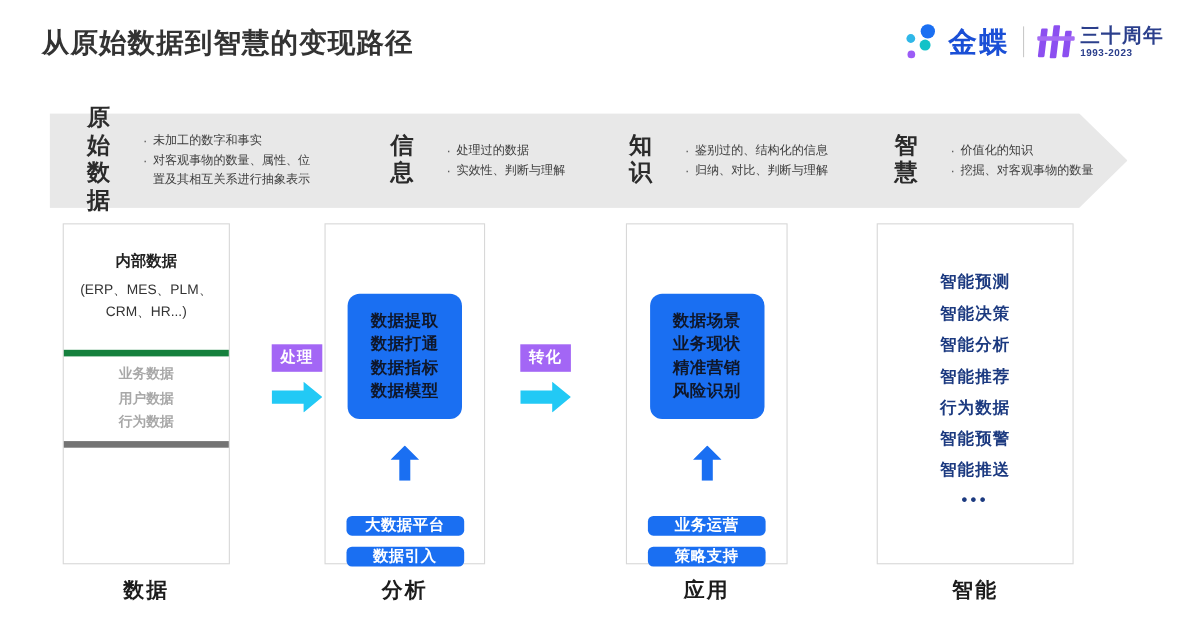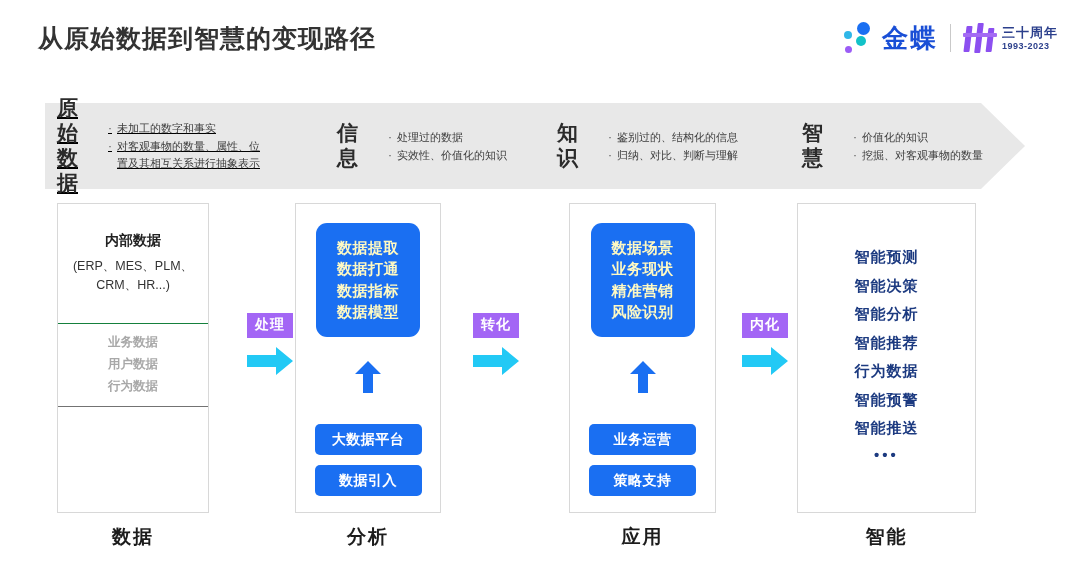--- a/index.html
+++ b/index.html
@@ -35,35 +35,35 @@
   }
   .logo-sep{width:1px;height:28px;background:#c9c9c9;margin:0 12px;}
   .anniv{display:flex;align-items:center;}
   .anniv-mark{position:relative;width:34px;height:32px;margin-right:5px;}
   .anniv-mark b{position:absolute;display:block;border-radius:1px;}
   .am1{width:6px;height:26px;background:#8c4ff0;left:2px;top:4px;transform:skewX(-7deg);}
   .am2{width:6px;height:30px;background:#8c4ff0;left:13px;top:1px;transform:skewX(-7deg);}
   .am3{width:6px;height:24px;background:#8c4ff0;left:24px;top:6px;transform:skewX(-7deg);}
   .am4{width:34px;height:4px;background:#a46bf4;left:0px;top:11px;}
   .anniv-txt{display:flex;flex-direction:column;line-height:1;}
-  .anniv-zh{font-size:13px;color:#2b3f8c;font-weight:bold;letter-spacing:1px;}
+  .anniv-zh{font-size:18px;color:#2b3f8c;font-weight:bold;letter-spacing:1px;}
   .anniv-yr{font-size:9px;color:#2b3f8c;font-weight:bold;letter-spacing:.5px;margin-top:3px;}
 
   
   .banner{
     position:absolute;left:45px;top:103px;width:980px;height:86px;
     background:#e8e8e8;
     clip-path:polygon(0 0, 936px 0, 980px 43px, 936px 86px, 0 86px);
   }
   .band{
     position:absolute;left:45px;top:103px;width:980px;height:86px;
     display:flex;align-items:center;
   }
   .band-cell{display:flex;align-items:center;height:100%;}
-  .band-cell.c1{width:280px;padding-left:12px;text-decoration:underline;}
+  .band-cell.c1{width:280px;padding-left:34px;}
   .band-cell.c2{width:220px;}
   .band-cell.c3{width:245px;}
   .band-cell.c4{width:215px;}
   .band-key{
     font-size:21px;font-weight:bold;color:#2b2b2b;line-height:1.18;
     width:34px;flex:0 0 34px;text-align:left;letter-spacing:0;
   }
   .band-list{margin-left:12px;}
   .band-row{display:flex;align-items:flex-start;margin:1px 0;}
   .band-dot{
@@ -79,36 +79,36 @@
   .col2{left:295px;width:146px;}
   .col3{left:569px;width:147px;}
   .col4{left:797px;width:179px;}
   .panel{
     border:1px solid #d8d8d8;background:#fff;height:310px;
     box-sizing:border-box;position:relative;
   }
 
   
   .seg{box-sizing:border-box;}
-  .seg.top{height:120px;border-bottom:1px solid #15803d;display:flex;flex-direction:column;
+  .seg.top{height:120px;border-bottom:6px solid #15803d;display:flex;flex-direction:column;
            align-items:center;justify-content:center;}
-  .seg.mid{height:83px;border-bottom:1px solid #737373;display:flex;flex-direction:column;
+  .seg.mid{height:83px;border-bottom:6px solid #737373;display:flex;flex-direction:column;
            align-items:center;justify-content:center;}
   .seg.bot{height:105px;display:flex;flex-direction:column;align-items:center;justify-content:center;}
   .seg-h{font-size:14px;font-weight:bold;color:#222;margin-bottom:7px;}
   .seg-p{font-size:12.5px;color:#333;line-height:1.55;text-align:center;}
   .seg-gray{font-size:12.5px;color:#a8a8a8;font-weight:bold;line-height:1.75;text-align:center;}
 
   
   .stack{display:flex;flex-direction:column;align-items:center;padding-top:19px;height:100%;
          box-sizing:border-box;}
   .bigcard{
-    width:104px;border-radius:11px;background:#1a6ff2;color:#fef9c3;
+    width:104px;border-radius:11px;background:#1a6ff2;color:#0f172a;
     font-size:15px;font-weight:bold;line-height:1.42;text-align:center;
-    padding:14px 0 15px;letter-spacing:.5px;
+    padding:14px 0 15px;letter-spacing:.5px;margin-top:44px;
   }
   .uparrow{margin-top:24px;}
   .pill{
     width:107px;height:31px;border-radius:5px;background:#1a6ff2;color:#ffffff;
     font-size:14px;font-weight:bold;display:flex;align-items:center;justify-content:center;
     margin-top:10px;letter-spacing:.5px;
   }
   .pill.first{margin-top:27px;}
 
   
@@ -194,21 +194,21 @@
         <span>信</span><br>
         <span>息</span>
       </div>
       <div class="band-list">
         <div class="band-row">
           <span class="band-dot">·</span>
           <span class="band-txt">处理过的数据</span>
         </div>
         <div class="band-row">
           <span class="band-dot">·</span>
-          <span class="band-txt">实效性、价值化的知识</span>
+          <span class="band-txt">实效性、判断与理解</span>
         </div>
       </div>
     </div>
 
     <div class="band-cell c3">
       <div class="band-key">
         <span>知</span><br>
         <span>识</span>
       </div>
       <div class="band-list">
@@ -327,27 +327,19 @@
 
   <div class="conn conn2">
     <div class="conn-label">转化</div>
     <div class="conn-arrow">
       <svg width="46" height="28" viewBox="0 0 46 28">
         <polygon points="0,8 29,8 29,0 46,14 29,28 29,20 0,20" fill="#22c9f5"></polygon>
       </svg>
     </div>
   </div>
 
-  <div class="conn conn3">
-    <div class="conn-label">内化</div>
-    <div class="conn-arrow">
-      <svg width="46" height="28" viewBox="0 0 46 28">
-        <polygon points="0,8 29,8 29,0 46,14 29,28 29,20 0,20" fill="#22c9f5"></polygon>
-      </svg>
-    </div>
-  </div>
 
   <div class="foot f1">数据</div>
   <div class="foot f2">分析</div>
   <div class="foot f3">应用</div>
   <div class="foot f4">智能</div>
 
 </div>
 
 </body></html>

